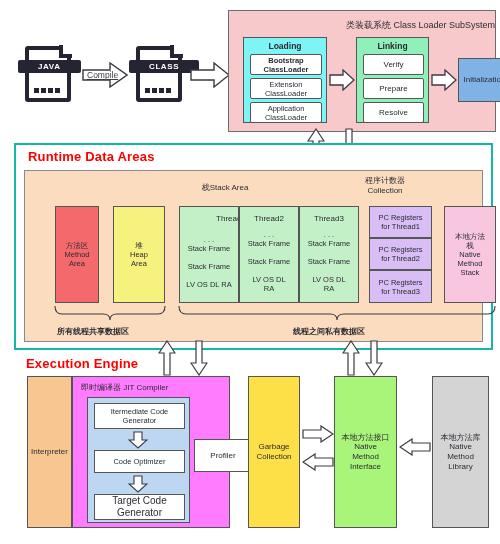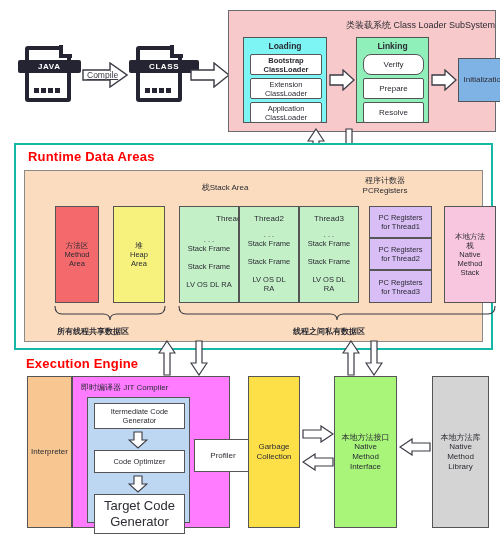--- a/index.html
+++ b/index.html
@@ -131,21 +131,21 @@
     </div>
 
     <div class="harrow" style="left:100px; top:58px; width:26px; height:22px;">
       <svg viewBox="0 0 26 22" preserveAspectRatio="none">
         <polygon points="1,6 14,6 14,1 25,11 14,21 14,16 1,16" fill="#ffffff" stroke="#3a3a44" stroke-width="1.3"></polygon>
       </svg>
     </div>
 
     <div class="box" style="left:127px; top:26px; width:73px; height:86px; background:#90f0b9;">
       <div class="ctr" style="position:absolute; left:0; right:0; top:2px; height:12px; font-size:8.5px; font-weight:bold;">Linking</div>
-      <div class="box ctr" style="left:6px; top:16px; width:61px; height:21px; background:#fff; border-radius:8px; font-size:8px;">Verify</div>
+      <div class="box ctr" style="left:6px; top:16px; width:61px; height:21px; background:#fff; border-radius:2px; font-size:8px;">Verify</div>
       <div class="box ctr" style="left:6px; top:40px; width:61px; height:21px; background:#fff; border-radius:2px; font-size:8px;">Prepare</div>
       <div class="box ctr" style="left:6px; top:64px; width:61px; height:21px; background:#fff; border-radius:2px; font-size:8px;">Resolve</div>
     </div>
 
     <div class="harrow" style="left:202px; top:58px; width:26px; height:22px;">
       <svg viewBox="0 0 26 22" preserveAspectRatio="none">
         <polygon points="1,6 14,6 14,1 25,11 14,21 14,16 1,16" fill="#ffffff" stroke="#3a3a44" stroke-width="1.3"></polygon>
       </svg>
     </div>
 
@@ -163,21 +163,21 @@
     </svg>
   </div>
 
   <div id="rda-frame" style="left:14px; top:143px; width:479px; height:207px;">
     <div id="rda-title" style="left:12px; top:4px;">Runtime Data Areas</div>
 
     <div id="rda-inner" style="left:8px; top:25px; right:8px; bottom:6px;">
 
       <div class="hdr" style="left:130px; top:12px; width:140px;">栈Stack Area</div>
       <div class="hdr" style="left:305px; top:5px; width:110px;">程序计数器
-PCRegisters</div>
+Collection</div>
 
       <div class="box ctr" style="left:30px; top:35px; width:44px; height:97px; background:#f4696b; font-size:7.5px;">方法区
 Method
 Area</div>
       <div class="box ctr" style="left:88px; top:35px; width:52px; height:97px; background:#f7f27e; font-size:7.5px;">堆
 Heap
 Area</div>
 
       <div class="box" style="left:154px; top:35px; width:60px; height:97px; background:#c4f0c8;">
         <div class="ctr" style="position:absolute;left:0;right:0;top:6px;height:12px;font-size:8px;margin-left:44px;">Thread1</div>
@@ -274,21 +274,21 @@
         <svg viewBox="0 0 20 18" preserveAspectRatio="none">
           <polygon points="6,1 14,1 14,9 19,9 10,17 1,9 6,9" fill="#ffffff" stroke="#3a3a44" stroke-width="1.1"></polygon>
         </svg>
       </div>
       <div class="box ctr" style="left:6px; top:52px; width:91px; height:23px; background:#fff; font-size:7.5px;">Code Optimizer</div>
       <div class="varrow" style="left:40px; top:77px; width:20px; height:18px;">
         <svg viewBox="0 0 20 18" preserveAspectRatio="none">
           <polygon points="6,1 14,1 14,9 19,9 10,17 1,9 6,9" fill="#ffffff" stroke="#3a3a44" stroke-width="1.1"></polygon>
         </svg>
       </div>
-      <div class="box ctr" style="left:6px; top:96px; width:91px; height:40px; background:#fff; font-size:13px;">Target Code
+      <div class="box ctr" style="left:6px; top:96px; width:91px; height:26px; background:#fff; font-size:10px;">Target Code
 Generator</div>
     </div>
 
     <div class="box ctr" style="left:121px; top:62px; width:58px; height:33px; background:#fff; font-size:8px;">Profiler</div>
   </div>
 
   <div class="box ctr" style="left:248px; top:376px; width:52px; height:152px; background:#fde047; font-size:8px;">Garbage
 Collection</div>
 
   <div class="harrow" style="left:302px; top:425px; width:32px; height:18px;">

